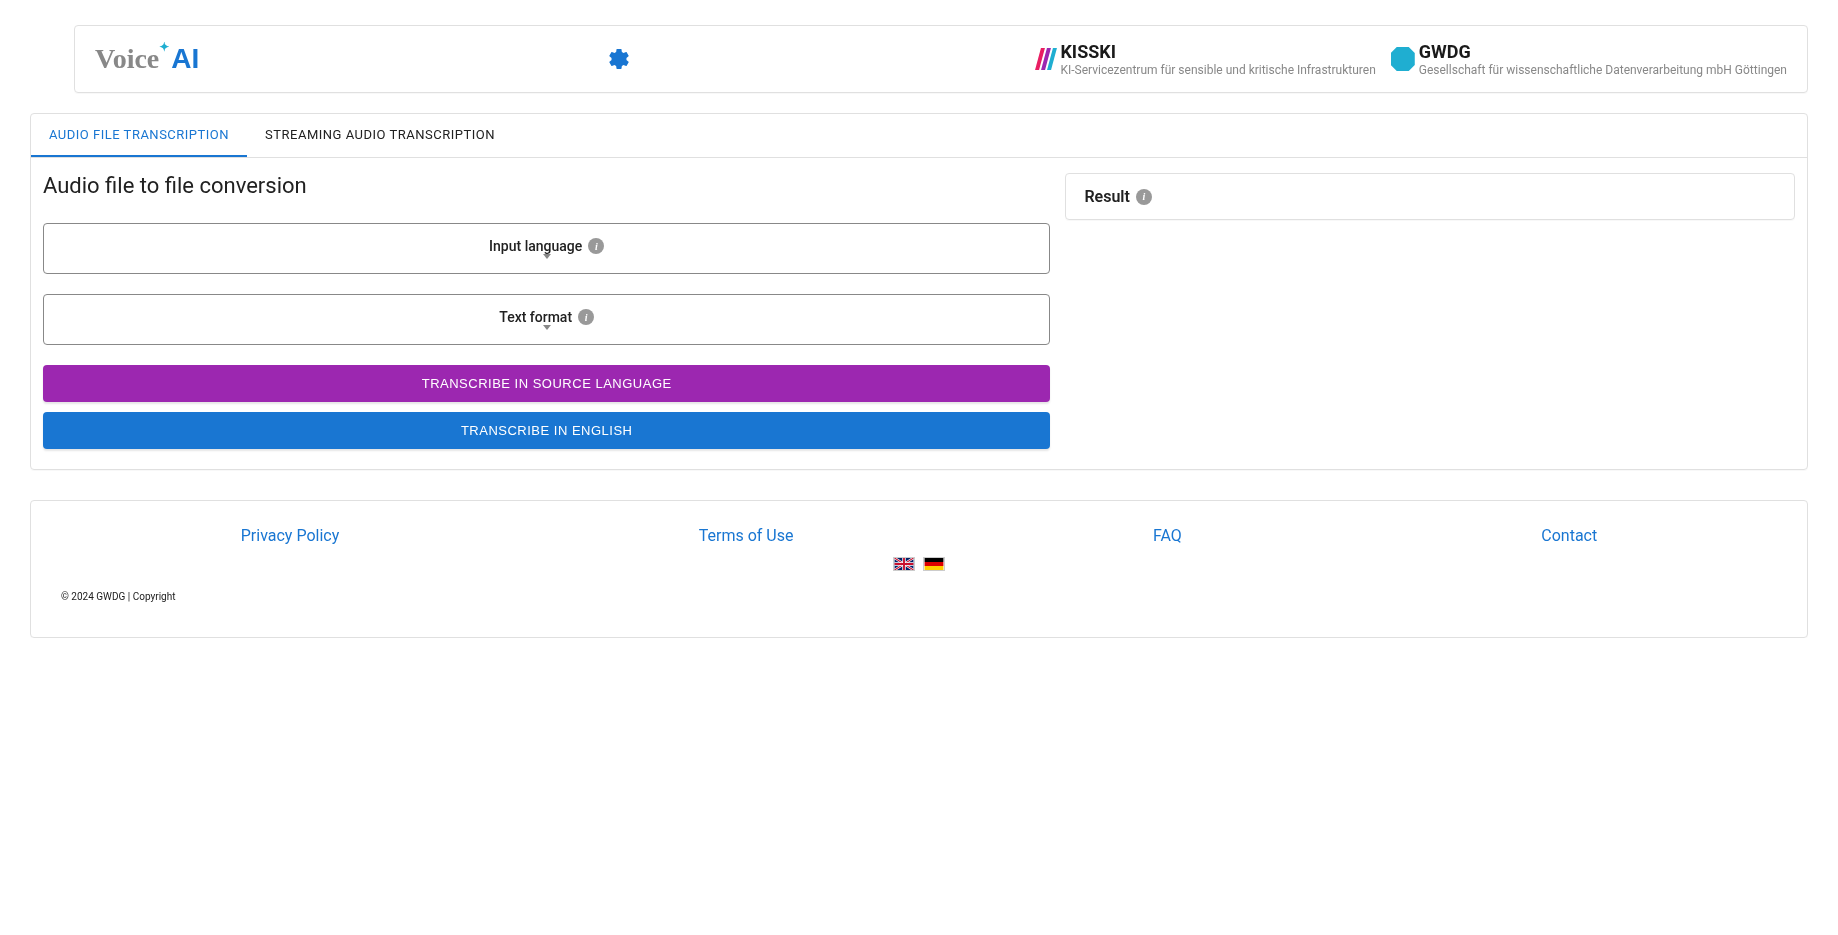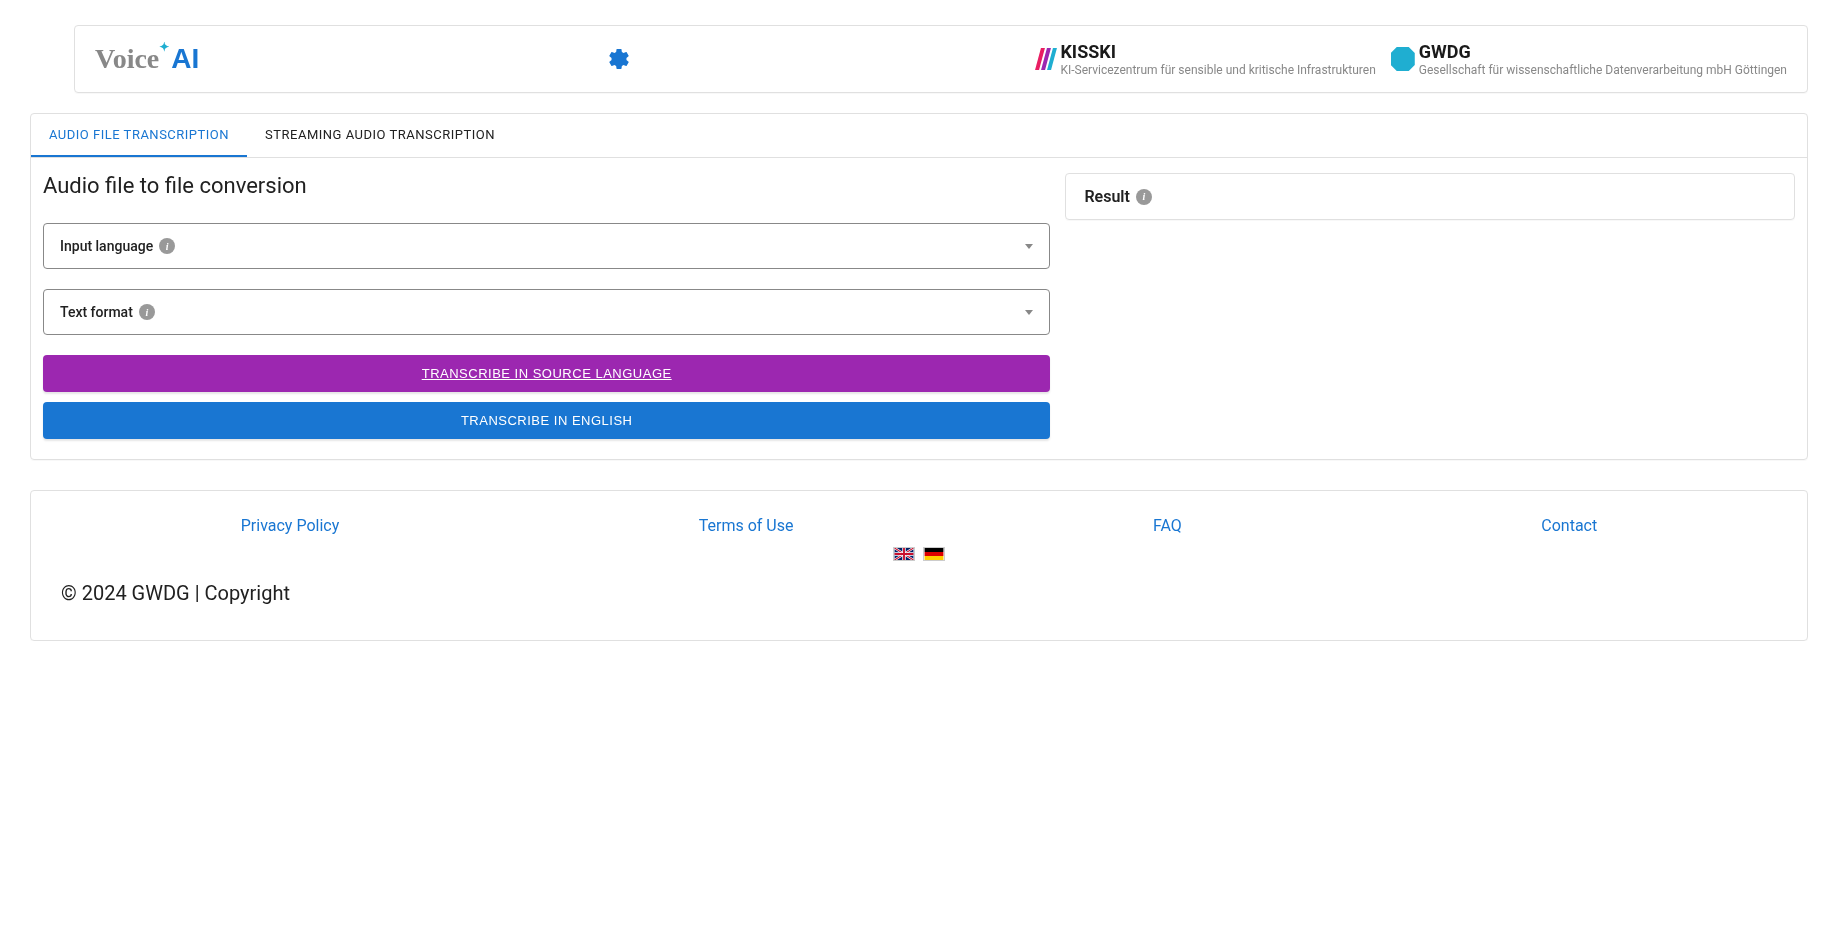--- a/index.html
+++ b/index.html
@@ -145,20 +145,21 @@
       border: 1px solid #888;
       border-radius: 4px;
       padding: 14px 16px;
       margin-bottom: 20px;
       display: flex;
       align-items: center;
       justify-content: space-between;
       cursor: pointer;
       font-size: 14px;
       font-weight: 500;
+      flex-direction: column;
     }
     .select-field-label {
       display: flex;
       align-items: center;
       gap: 6px;
     }
     .info-icon {
       width: 16px;
       height: 16px;
       background: #999;
@@ -196,21 +197,20 @@
       gap: 8px;
       box-shadow: 0 2px 2px rgba(0,0,0,0.1);
     }
     .btn-blue {
       background: #1976d2;
       margin-bottom: 40px;
     }
     .btn-purple {
       background: #9c27b0;
       margin-bottom: 10px;
-      text-decoration: underline;
     }
     .btn-blue2 {
       background: #1976d2;
     }
     .result-card {
       border: 1px solid #e0e0e0;
       border-radius: 4px;
       padding: 13px 18px;
       box-shadow: 0 1px 1px rgba(0,0,0,0.03);
     }
@@ -245,21 +245,21 @@
       gap: 8px;
       margin-bottom: 20px;
     }
     .flag {
       width: 22px;
       height: 14px;
       cursor: pointer;
       border: 1px solid #ccc;
     }
     .copyright {
-      font-size: 20px;
+      font-size: 10px;
       color: #212121;
     }
   </style>
 </head>
 <body>
 
 <div class="header-card">
   <div class="logo-left">
     <span>Voice</span>
       <span class="ai-decorator">✦</span>

